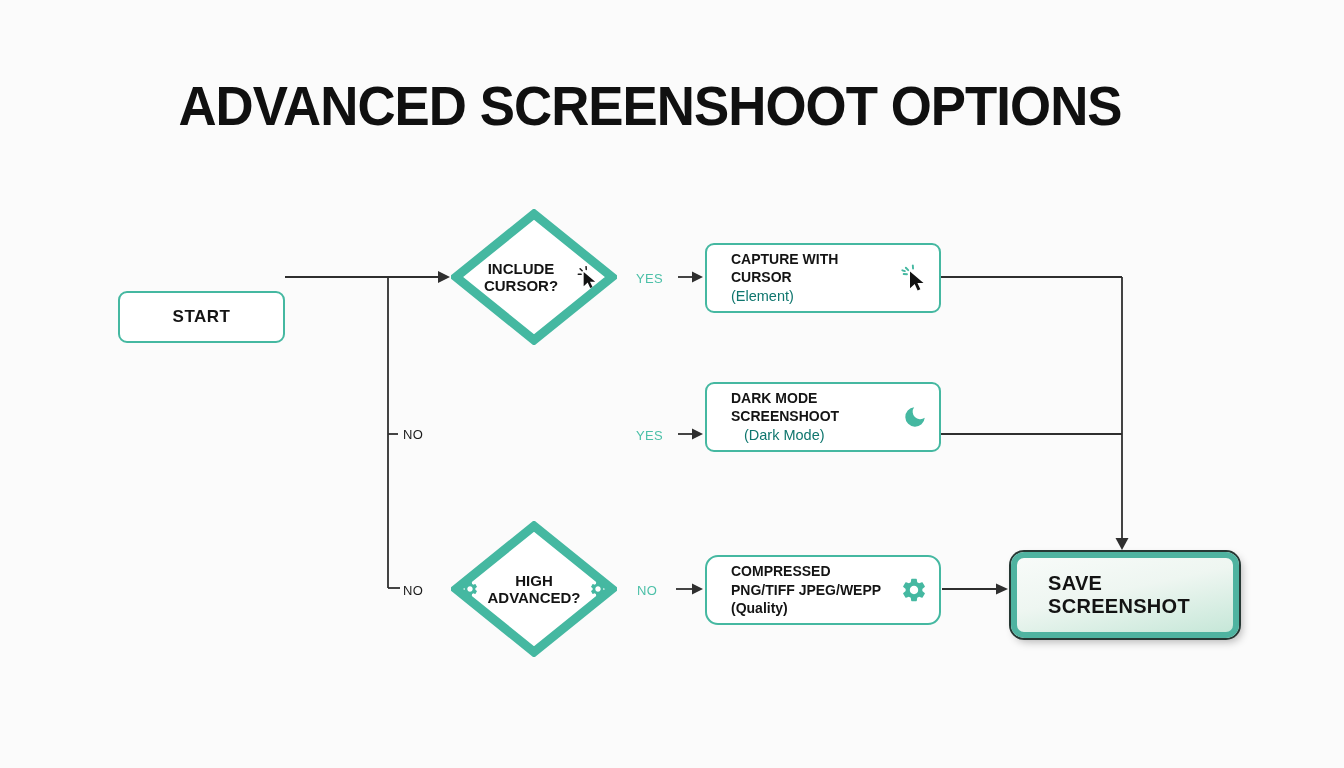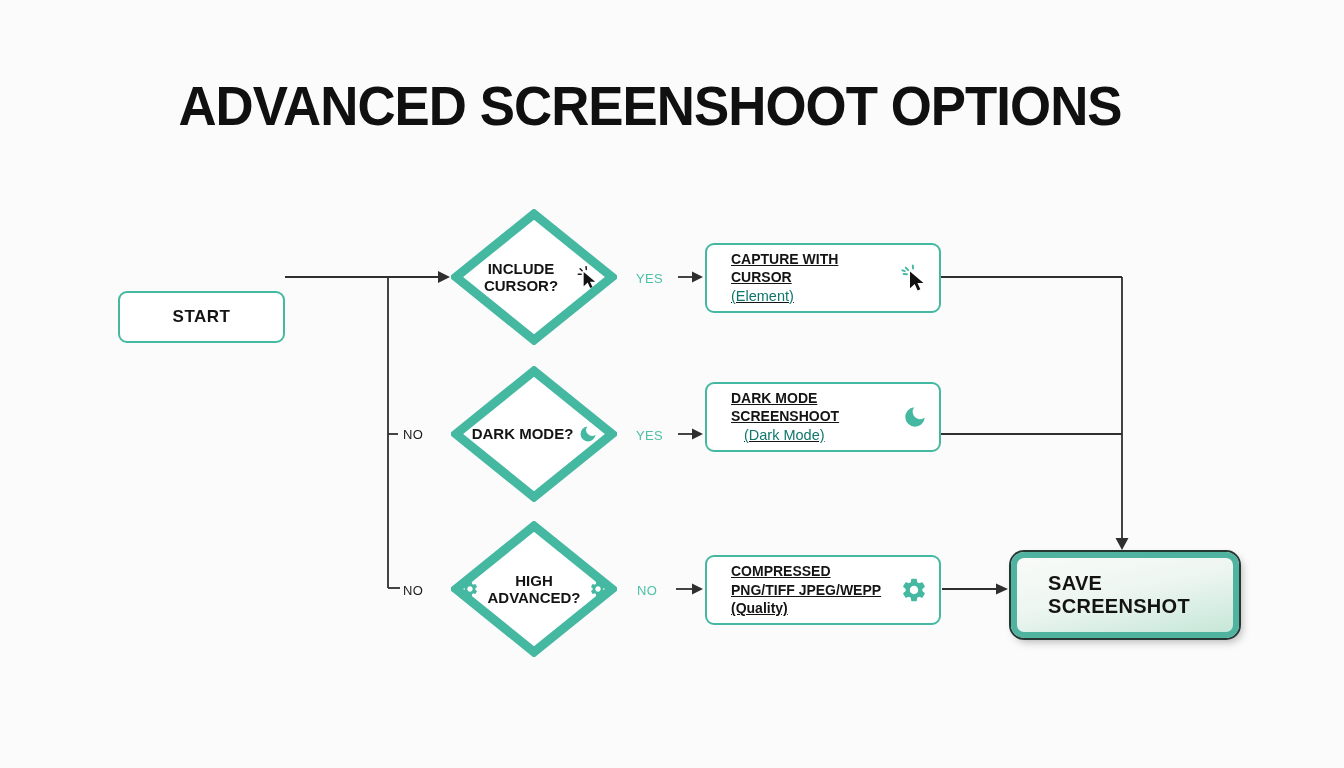--- a/index.html
+++ b/index.html
@@ -46,21 +46,21 @@
     font-size:13px;font-weight:400;letter-spacing:.3px;white-space:nowrap;
   }
   .elabel.teal{color:var(--label);}
   .elabel.dark{color:#1b1b1b;}
   
   .rbox{
     position:absolute;left:705px;width:236px;height:70px;
     background:#fff;border:2.5px solid var(--accent);border-radius:9px;
     display:flex;align-items:center;padding:0 46px 0 24px;
   }
-  .rtext{width:176px;font-size:14px;font-weight:800;line-height:1.32;color:#141414;text-decoration:underline;}
+  .rtext{width:176px;font-size:14px;font-weight:800;line-height:1.32;color:#141414;}
   .rsub{font-weight:400;font-size:14.5px;color:#0f766e;}
   .rsub.indent{padding-left:13px;}
   .rsub:empty{display:none;}
   .ricon{position:absolute;right:11px;top:50%;transform:translateY(-50%);line-height:0;}
   
   .save-btn{
     position:absolute;left:1011px;top:552px;width:228px;height:86px;
     border-radius:13px;border:6px solid #4fb3a0;
     box-shadow:0 0 0 2px #263733, 3px 4px 9px rgba(0,0,0,.28);
     background:linear-gradient(168deg,#f8fbf9 0%,#eef6f1 45%,#c6e7d8 100%);
@@ -115,33 +115,20 @@
       <div class="dtext">INCLUDE CURSOR?</div>
       <span class="icon">
         <svg width="23" height="23" viewBox="0 0 24 24">
           <path d="M6.4,5 L4.3,2.9 M5.3,8.7 L2.4,8.5 M10.7,3.6 L10.5,0.7" stroke="#1c1c1c" stroke-width="1.6" stroke-linecap="round" fill="none"></path>
           <path d="M8,6.2 L8,21 L12.2,17.3 L14.8,23 L17.2,21.9 L14.6,16.4 L20,16.4 Z" fill="#121212"></path>
         </svg>
       </span>
     </div>
   </div>
 
-  <div class="diamond" style="left:451px;top:366px;">
-    <svg width="166" height="136" viewBox="0 0 166 136">
-      <polygon class="poly" points="83,5 161,68 83,131 5,68"></polygon>
-    </svg>
-    <div class="dcontent">
-      <div class="dtext">DARK MODE?</div>
-      <span class="icon">
-        <svg width="20" height="20" viewBox="0 0 24 24">
-          <path d="M21 12.79A9 9 0 1 1 11.21 3 7 7 0 0 0 21 12.79z" fill="var(--accent)"></path>
-        </svg>
-      </span>
-    </div>
-  </div>
 
   <div class="diamond" style="left:451px;top:521px;">
     <svg width="166" height="136" viewBox="0 0 166 136">
       <polygon class="poly" points="83,5 161,68 83,131 5,68"></polygon>
     </svg>
     <div class="dcontent">
       <span class="icon">
         <svg width="18" height="18" viewBox="0 0 24 24">
           <path d="M19.14,12.94c0.04-0.3,0.06-0.61,0.06-0.94c0-0.32-0.02-0.64-0.07-0.94l2.03-1.58c0.18-0.14,0.23-0.41,0.12-0.61l-1.92-3.32c-0.12-0.22-0.37-0.29-0.59-0.22l-2.39,0.96c-0.5-0.38-1.03-0.7-1.62-0.94L14.4,2.81c-0.04-0.24-0.24-0.41-0.48-0.41h-3.84c-0.24,0-0.43,0.17-0.47,0.41L9.25,5.35C8.66,5.59,8.12,5.92,7.63,6.29L5.24,5.33c-0.22-0.08-0.47,0-0.59,0.22L2.74,8.87C2.62,9.08,2.66,9.34,2.86,9.48l2.03,1.58C4.84,11.36,4.8,11.69,4.8,12s0.02,0.64,0.07,0.94l-2.03,1.58c-0.18,0.14-0.23,0.41-0.12,0.61l1.92,3.32c0.12,0.22,0.37,0.29,0.59,0.22l2.39-0.96c0.5,0.38,1.03,0.7,1.62,0.94l0.36,2.54c0.05,0.24,0.24,0.41,0.48,0.41h3.84c0.24,0,0.44-0.17,0.47-0.41l0.36-2.54c0.59-0.24,1.13-0.56,1.62-0.94l2.39,0.96c0.22,0.08,0.47,0,0.59-0.22l1.92-3.32c0.12-0.22,0.07-0.47-0.12-0.61L19.14,12.94z M12,15.6c-1.98,0-3.6-1.62-3.6-3.6s1.62-3.6,3.6-3.6s3.6,1.62,3.6,3.6S13.98,15.6,12,15.6z" fill="var(--accent)"></path>
         </svg>
@@ -179,21 +166,21 @@
       <div>DARK MODE SCREENSHOOT</div>
       <div class="rsub indent">(Dark Mode)</div>
     </div>
     <span class="ricon">
       <svg width="26" height="26" viewBox="0 0 24 24">
         <path d="M21 12.79A9 9 0 1 1 11.21 3 7 7 0 0 0 21 12.79z" fill="var(--accent)"></path>
       </svg>
     </span>
   </div>
 
-  <div class="rbox" style="top:555px;">
+  <div class="rbox" style="top:555px;border-radius:13px;">
     <div class="rtext">
       <div>COMPRESSED PNG/TIFF JPEG/WEPP (Quality)</div>
 
     </div>
     <span class="ricon">
       <svg width="28" height="28" viewBox="0 0 24 24">
         <path d="M19.14,12.94c0.04-0.3,0.06-0.61,0.06-0.94c0-0.32-0.02-0.64-0.07-0.94l2.03-1.58c0.18-0.14,0.23-0.41,0.12-0.61l-1.92-3.32c-0.12-0.22-0.37-0.29-0.59-0.22l-2.39,0.96c-0.5-0.38-1.03-0.7-1.62-0.94L14.4,2.81c-0.04-0.24-0.24-0.41-0.48-0.41h-3.84c-0.24,0-0.43,0.17-0.47,0.41L9.25,5.35C8.66,5.59,8.12,5.92,7.63,6.29L5.24,5.33c-0.22-0.08-0.47,0-0.59,0.22L2.74,8.87C2.62,9.08,2.66,9.34,2.86,9.48l2.03,1.58C4.84,11.36,4.8,11.69,4.8,12s0.02,0.64,0.07,0.94l-2.03,1.58c-0.18,0.14-0.23,0.41-0.12,0.61l1.92,3.32c0.12,0.22,0.37,0.29,0.59,0.22l2.39-0.96c0.5,0.38,1.03,0.7,1.62,0.94l0.36,2.54c0.05,0.24,0.24,0.41,0.48,0.41h3.84c0.24,0,0.44-0.17,0.47-0.41l0.36-2.54c0.59-0.24,1.13-0.56,1.62-0.94l2.39,0.96c0.22,0.08,0.47,0,0.59-0.22l1.92-3.32c0.12-0.22,0.07-0.47-0.12-0.61L19.14,12.94z M12,15.6c-1.98,0-3.6-1.62-3.6-3.6s1.62-3.6,3.6-3.6s3.6,1.62,3.6,3.6S13.98,15.6,12,15.6z" fill="var(--accent)"></path>
       </svg>
     </span>
   </div>

